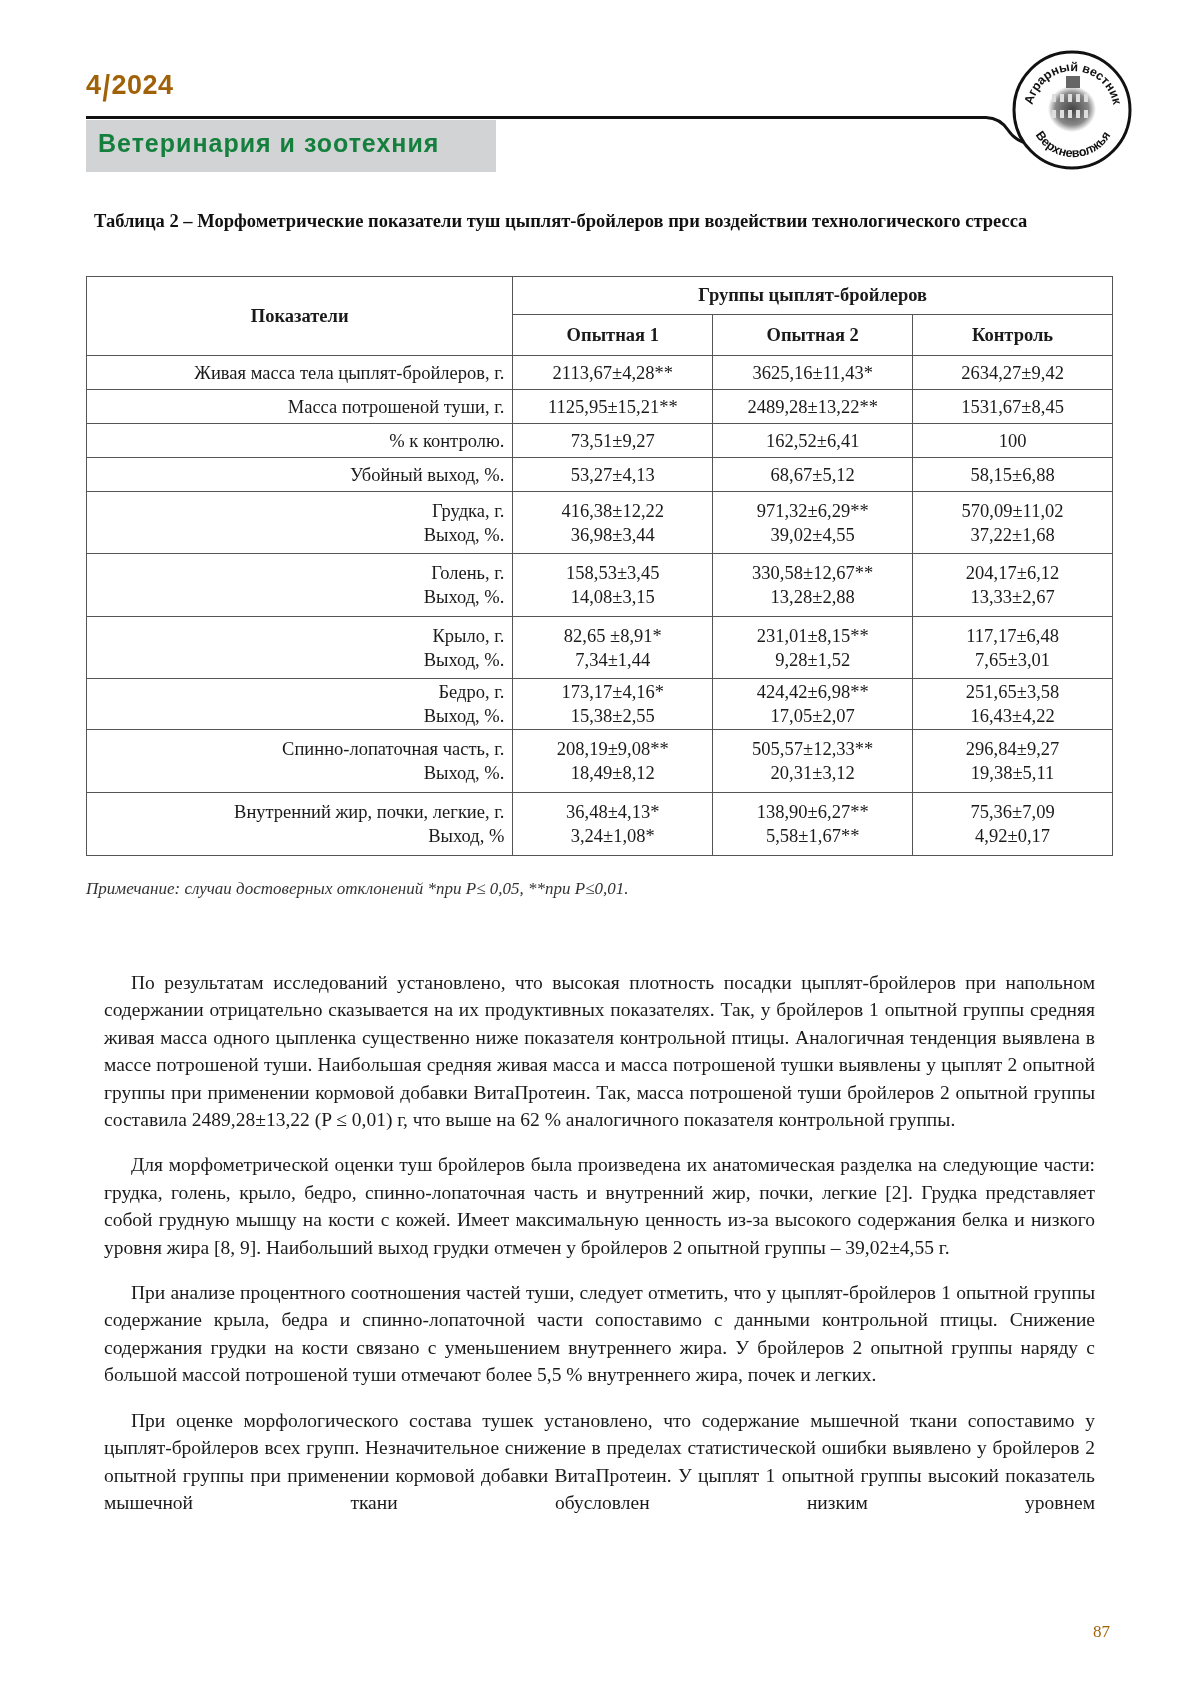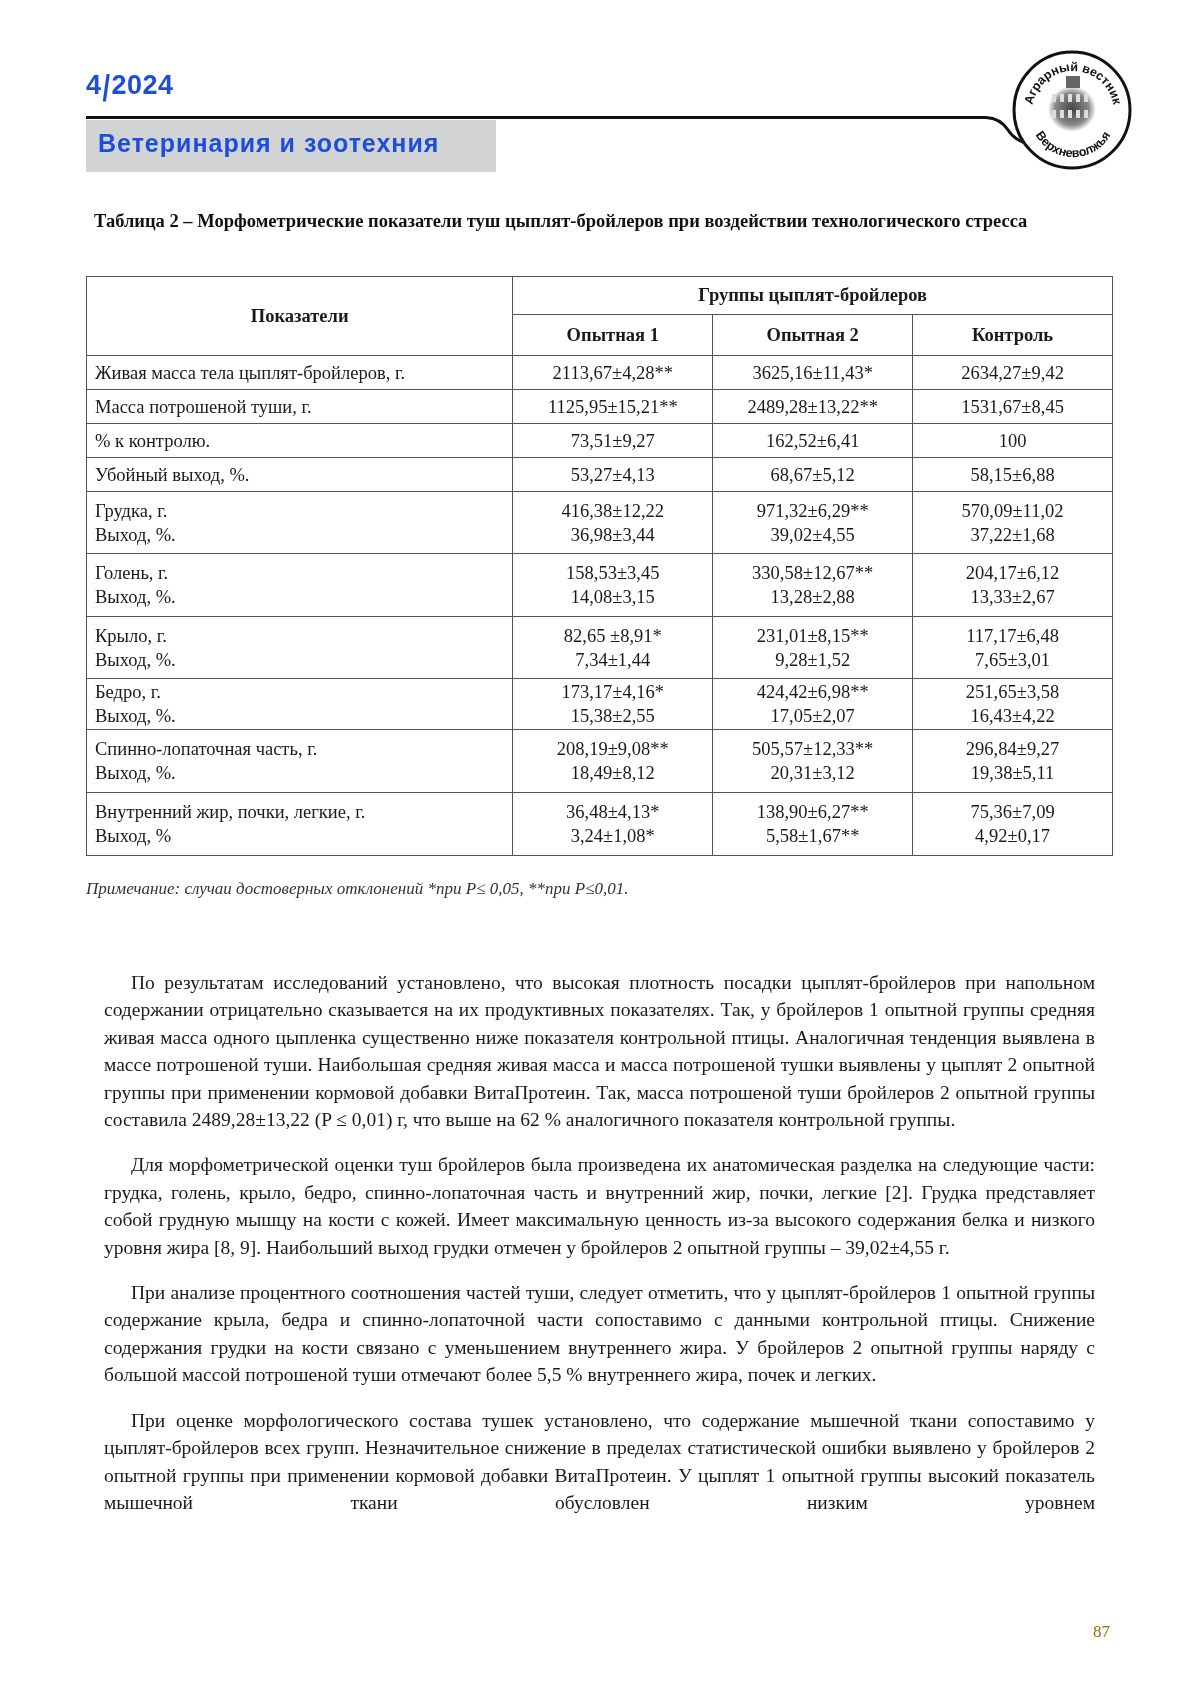--- a/index.html
+++ b/index.html
@@ -1,34 +1,34 @@
 <!DOCTYPE html>
 <html><head>
 <meta charset="utf-8">
 <style>
   html, body { margin: 0; padding: 0; background: #ffffff; }
   body { width: 1200px; height: 1697px; position: relative; overflow: hidden; color: #1a1a1a; font-family: "Liberation Serif", serif; }
 
-  .issue { position: absolute; left: 86px; top: 70px; font-family: "Liberation Sans", sans-serif; font-weight: bold; font-size: 27px; letter-spacing: 0.5px; color: #1d4ed8; }
+  .issue { position: absolute; left: 86px; top: 70px; font-family: "Liberation Sans", sans-serif; font-weight: bold; font-size: 27px; letter-spacing: 0.5px; color: #a16207; }
   .issue .slash { display: inline-block; transform: scaleY(1.35) translateY(3px); margin: 0 1px; }
 
   .rule { position: absolute; left: 86px; top: 116px; width: 900px; height: 3px; background: #111; }
   .rule-tail { position: absolute; left: 960px; top: 90px; width: 80px; height: 60px; }
 
   .section-bar { position: absolute; left: 86px; top: 120px; width: 410px; height: 52px; background: #d2d3d5; }
-  .section-title { position: absolute; left: 98px; top: 129px; font-family: "Liberation Sans", sans-serif; font-weight: bold; font-size: 25px; letter-spacing: 1px; color: #1d4ed8; }
+  .section-title { position: absolute; left: 98px; top: 129px; font-family: "Liberation Sans", sans-serif; font-weight: bold; font-size: 25px; letter-spacing: 1px; color: #15803d; }
 
   .logo { position: absolute; left: 1010px; top: 48px; width: 124px; height: 124px; }
 
   .caption { position: absolute; left: 86px; top: 207px; width: 1030px; font-weight: bold; font-size: 18.5px; line-height: 28px; color: #111; margin-left: 8px; }
 
   table.data { position: absolute; left: 86px; top: 276px; width: 1027px; border-collapse: collapse; font-size: 18.5px; color: #1a1a1a; }
   table.data td, table.data th { border: 1.5px solid #555; padding: 0 8px; vertical-align: middle; }
   table.data th { font-weight: bold; text-align: center; }
-  table.data td.lbl { text-align: left; padding-left: 8px; line-height: 24px; }
+  table.data td.lbl { text-align: right; padding-left: 8px; line-height: 24px; }
   table.data td.val { text-align: center; line-height: 24px; }
   .col0 { width: 410px; }
   .col { width: 183px; }
 
   .note { position: absolute; left: 86px; top: 879px; font-style: italic; font-size: 17px; color: #333; }
 
   .body-text { position: absolute; left: 86px; top: 951px; width: 1027px; font-size: 19.5px; line-height: 27.4px; text-align: justify; color: #1a1a1a; }
   .body-text p { margin: 18px; text-indent: 27px; }
 
   .page-num { position: absolute; left: 1093px; top: 1622px; font-size: 17px; color: #a16207; }

